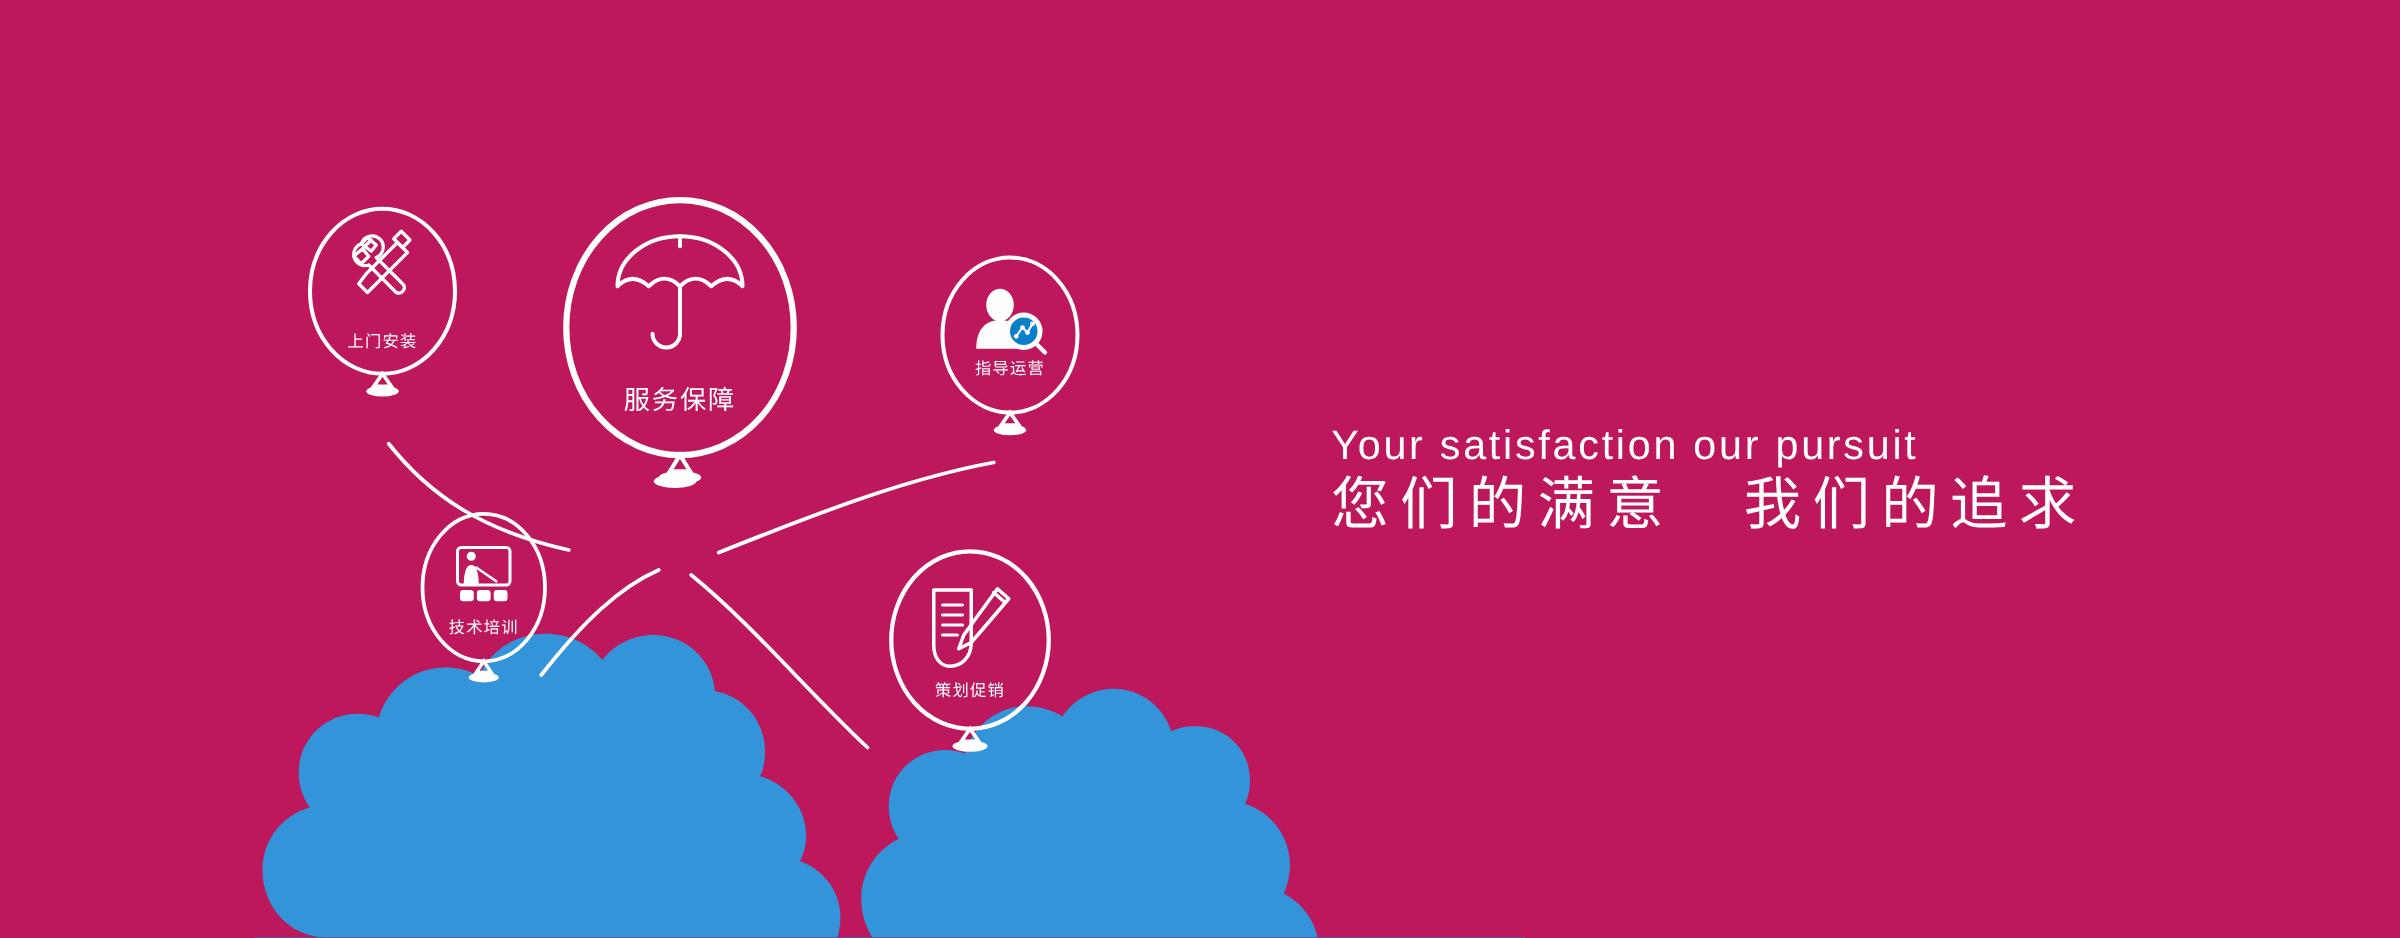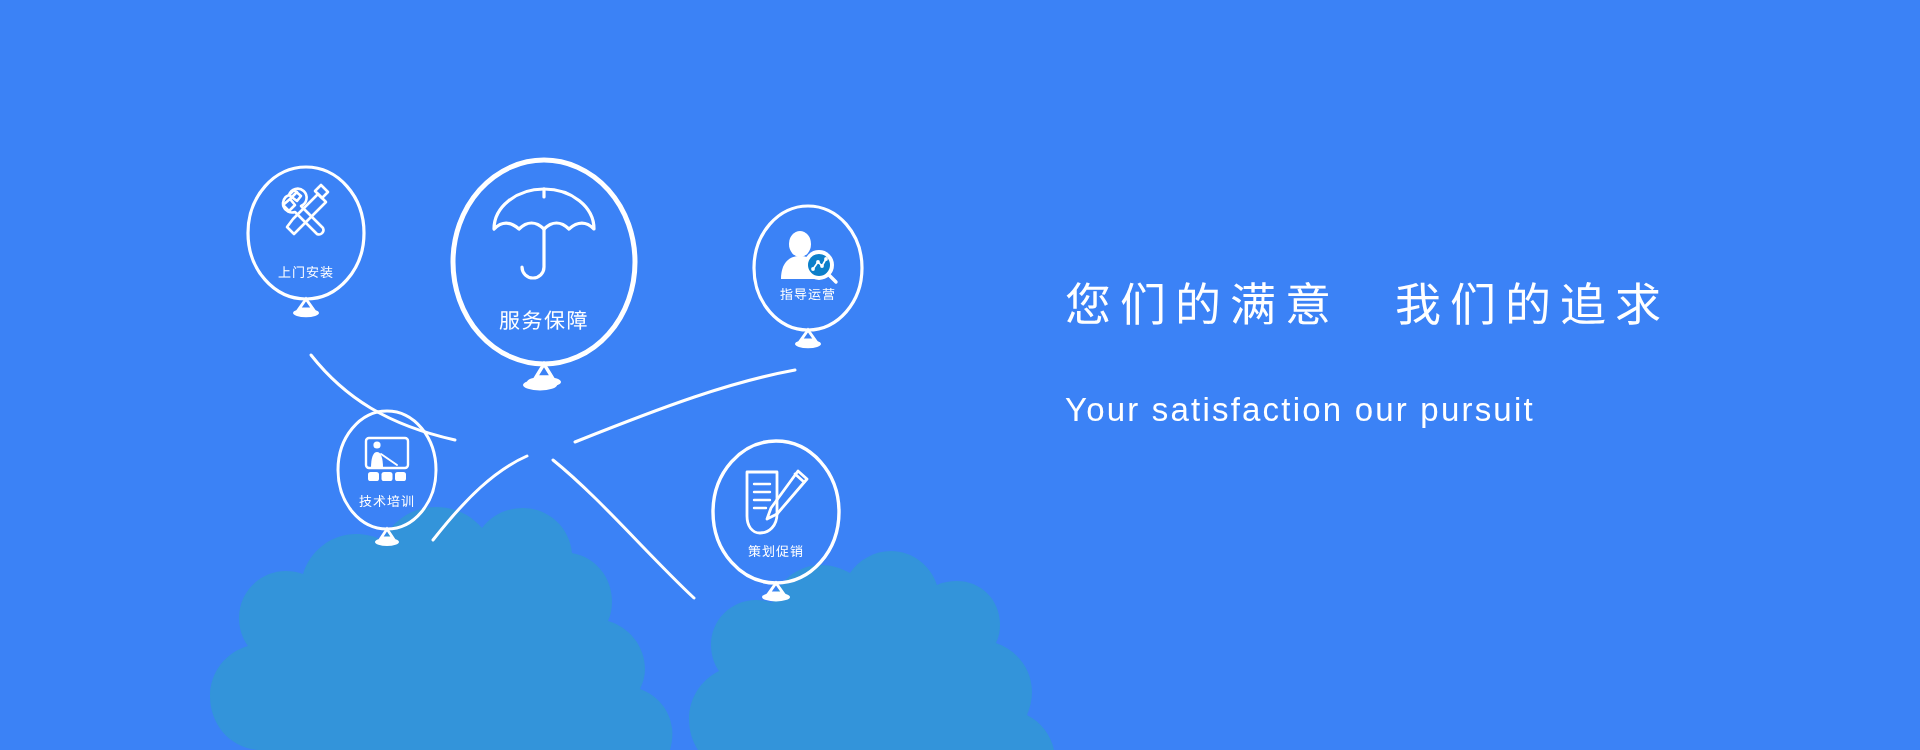--- a/index.html
+++ b/index.html
@@ -9,21 +9,21 @@
     background: #0c7fca;
   }
   body {
     font-family: "Liberation Sans", "DejaVu Sans", sans-serif;
   }
   #banner {
     position: relative;
     width: 1920px;
     height: 750px;
     overflow: hidden;
-    background: #3b82f6;
+    background: #be185d;
   }
   
   #clouds {
     position: absolute;
     left: 0;
     top: 0;
     width: 1920px;
     height: 750px;
     pointer-events: none;
   }
@@ -243,17 +243,17 @@
       <text class="node-label small" x="776" y="553">策划促销</text>
     </g>
 
     <g>
       <ellipse class="icon-fill" cx="540" cy="385" rx="17" ry="5.4"></ellipse>
     </g>
 
   </svg>
 
   <div id="copy">
+    <div id="subhead">Your satisfaction our pursuit</div>
     <div id="headline">您们的满意　我们的追求</div>
-    <div id="subhead">Your satisfaction our pursuit</div>
   </div>
 
 </div>
 
 </body></html>

